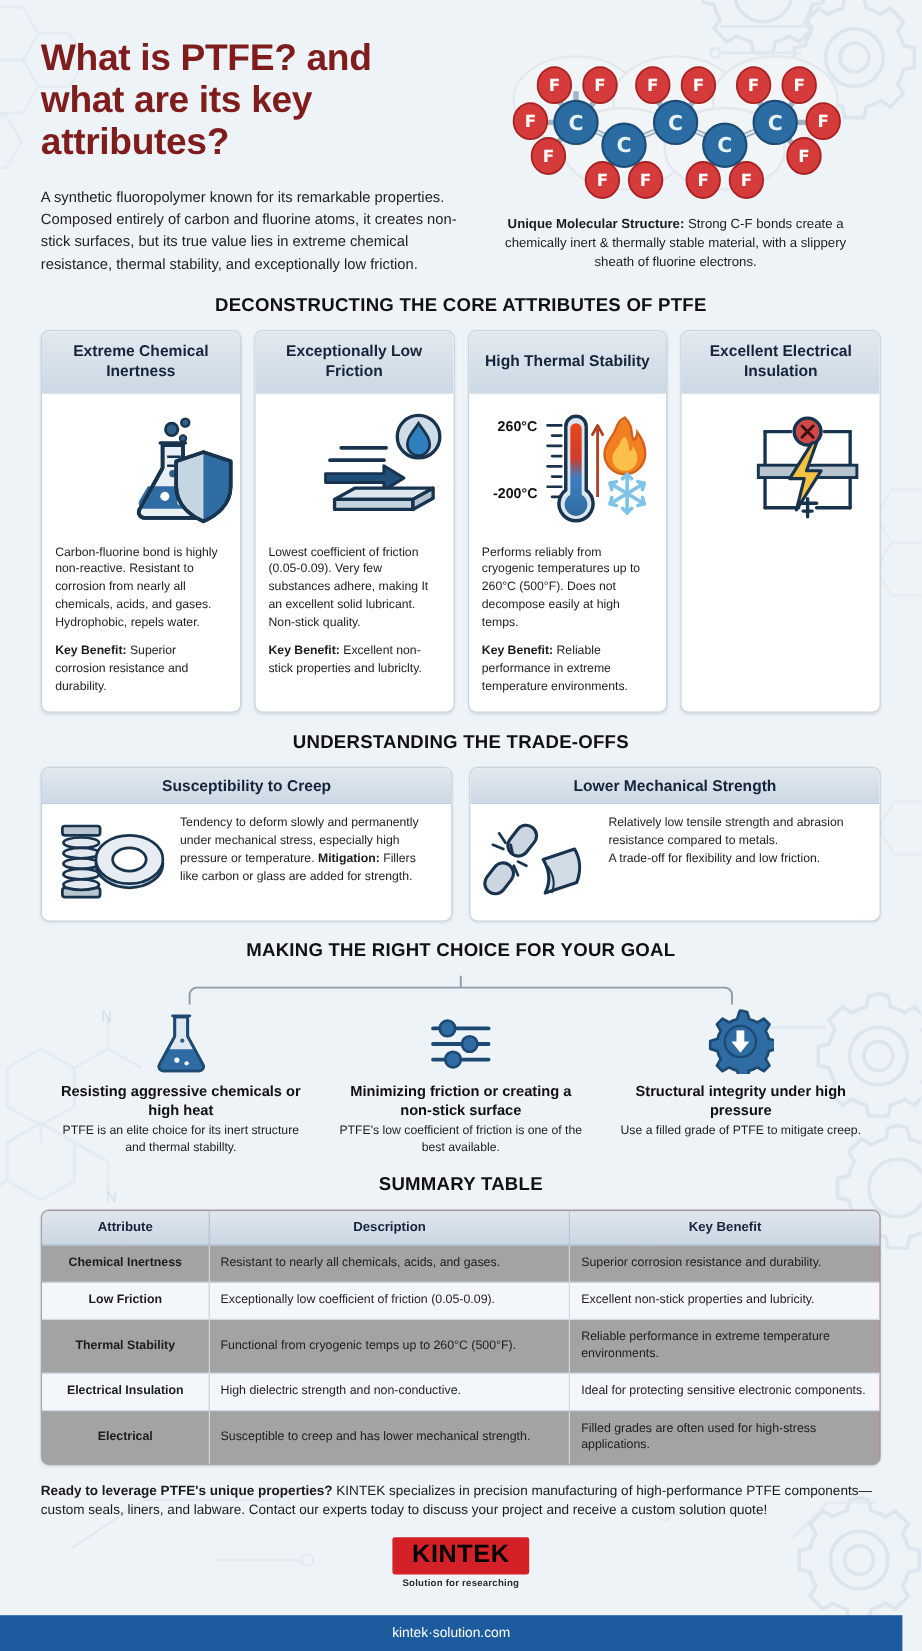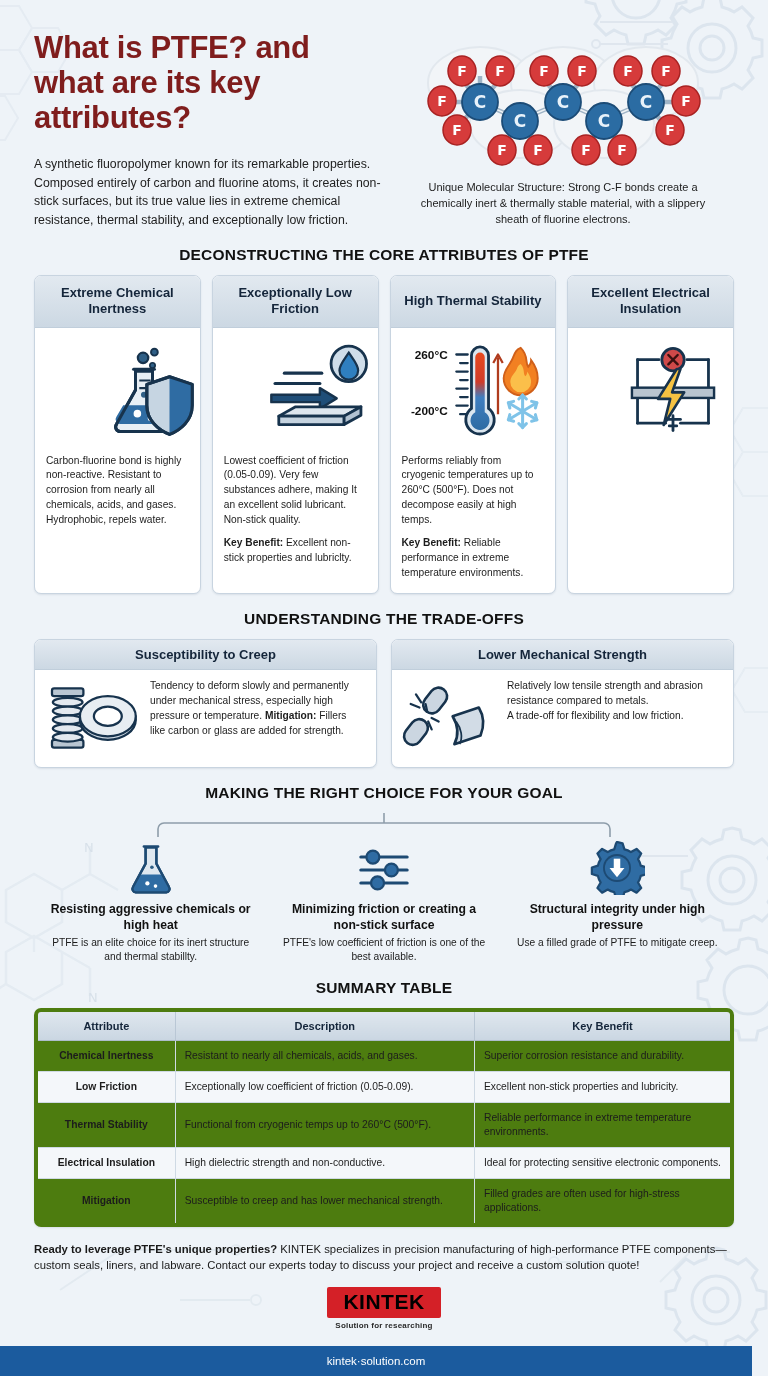--- a/index.html
+++ b/index.html
@@ -20,21 +20,21 @@
   .hero { display:flex; padding:30px 34px 0 34px; gap:14px; }
   .hero-left { width:350px; }
   .hero-title {
     font-size:31px; line-height:1.13; font-weight:bold; color:#7f1d1d;
     letter-spacing:-0.3px; margin-bottom:20px;
   }
   .hero-sub { font-size:12.3px; line-height:1.52; color:#222; }
   .hero-right { width:330px; padding-top:8px; text-align:center; }
   .mol-wrap { width:310px; height:130px; margin:0 auto; }
   .mol-cap { font-size:11px; line-height:1.45; color:#1c1c1c; margin-top:12px; padding:0 6px; }
-  .mol-cap b { font-weight:normal; }
+  .mol-cap b { font-weight:bold; }
 
   
   .sec-title {
     text-align:center; font-weight:bold; font-size:15.5px; letter-spacing:.2px;
     color:#111; margin:16px 0 11px 0;
   }
 
   
   .cards4 { display:flex; gap:11px; padding:0 34px; }
   .card {
@@ -75,22 +75,22 @@
   .choice-wrap { position:relative; padding:0 34px; }
   .choice-connector { height:26px; position:relative; }
   .choice-cols { display:flex; }
   .choice-col { flex:1; text-align:center; padding:0 10px; }
   .choice-icon { height:56px; display:flex; align-items:flex-end; justify-content:center; }
   .choice-h { font-weight:bold; font-size:12.2px; line-height:1.25; margin-top:7px; color:#111; }
   .choice-p { font-size:10.2px; line-height:1.35; margin-top:3px; color:#1c1c1c; }
 
   
   .tbl-wrap { padding:0 34px; }
-  table { width:100%; border-collapse:collapse; background:#4d7c0f;
-          border:4px solid #ec4899; border-radius:7px; overflow:hidden;
+  table { width:100%; border-collapse:collapse; background:#a3a3a3;
+          border:1px solid #ec4899; border-radius:7px; overflow:hidden;
           box-shadow:0 1px 2px rgba(30,60,90,.10); }
   thead th {
     background:linear-gradient(180deg,#dfe7ee 0%,#cad6e2 100%);
     font-size:11px; font-weight:bold; padding:8px 6px; text-align:center;
     border-right:1px solid #b9c7d5; border-bottom:1px solid #aebdcb; color:#14253a;
   }
   thead th:last-child { border-right:none; }
   tbody td { font-size:10.3px; padding:8px 9px; border-top:1px solid #cfdae4;
              border-right:1px solid #cfdae4; color:#1c1c1c; line-height:1.35; vertical-align:middle; }
   tbody td:last-child { border-right:none; }
@@ -312,20 +312,21 @@
           <circle cx="55" cy="55" r="3.2" fill="#2f5f86"></circle>
           <g>
             <path d="M62 44 l24 -8 l24 8 v22 c0 16 -12 26 -24 31 c-12 -5 -24 -15 -24 -31 Z" transform="translate(-4,0)" fill="#c6d5e2" stroke="#17334d" stroke-width="3.2" stroke-linejoin="round"></path>
             <path d="M82 36 l24 8 v22 c0 16 -12 26 -24 31 Z" fill="#2f6ca3" stroke="none"></path>
             <path d="M62 44 l24 -8 l24 8 v22 c0 16 -12 26 -24 31 c-12 -5 -24 -15 -24 -31 Z" transform="translate(-4,0)" fill="none" stroke="#17334d" stroke-width="3.2" stroke-linejoin="round"></path>
           </g>
         </svg>
       </div>
       <div class="card-body">
         <p>Carbon-fluorine bond is highly non-reactive. Resistant to corrosion from nearly all chemicals, acids, and gases. Hydrophobic, repels water.</p>
+        <p><b>Key Benefit:</b><span> Superior corrosion resistance and durability.</span></p>
       </div>
     </div>
 
     <div class="card">
       <div class="card-head">Exceptionally Low Friction</div>
       <div class="card-icon">
         <svg viewBox="0 0 120 100" width="112" height="94">
           <circle cx="93" cy="22" r="19" fill="#cfdde9" stroke="#17334d" stroke-width="3"></circle>
           <path d="M93 10 c6 9 10 13 10 19 a10 10 0 0 1 -20 0 c0 -6 4 -10 10 -19 Z" fill="#2f7fbf" stroke="#17334d" stroke-width="2.4"></path>
           <g stroke="#17334d" stroke-width="3.4" stroke-linecap="round">
@@ -585,21 +586,21 @@
           <td class="attr">Thermal Stability</td>
           <td>Functional from cryogenic temps up to 260°C (500°F).</td>
           <td>Reliable performance in extreme temperature environments.</td>
         </tr>
         <tr>
           <td class="attr">Electrical Insulation</td>
           <td>High dielectric strength and non-conductive.</td>
           <td>Ideal for protecting sensitive electronic components.</td>
         </tr>
         <tr>
-          <td class="attr">Mitigation</td>
+          <td class="attr">Electrical</td>
           <td>Susceptible to creep and has lower mechanical strength.</td>
           <td>Filled grades are often used for high-stress applications.</td>
         </tr>
       </tbody>
     </table>
   </div>
 
   <div class="cta">
     <b>Ready to leverage PTFE's unique properties?</b><span> KINTEK specializes in precision manufacturing of high-performance PTFE components—custom seals, liners, and labware. Contact our experts today to discuss your project and receive a custom solution quote!</span>
   </div>

